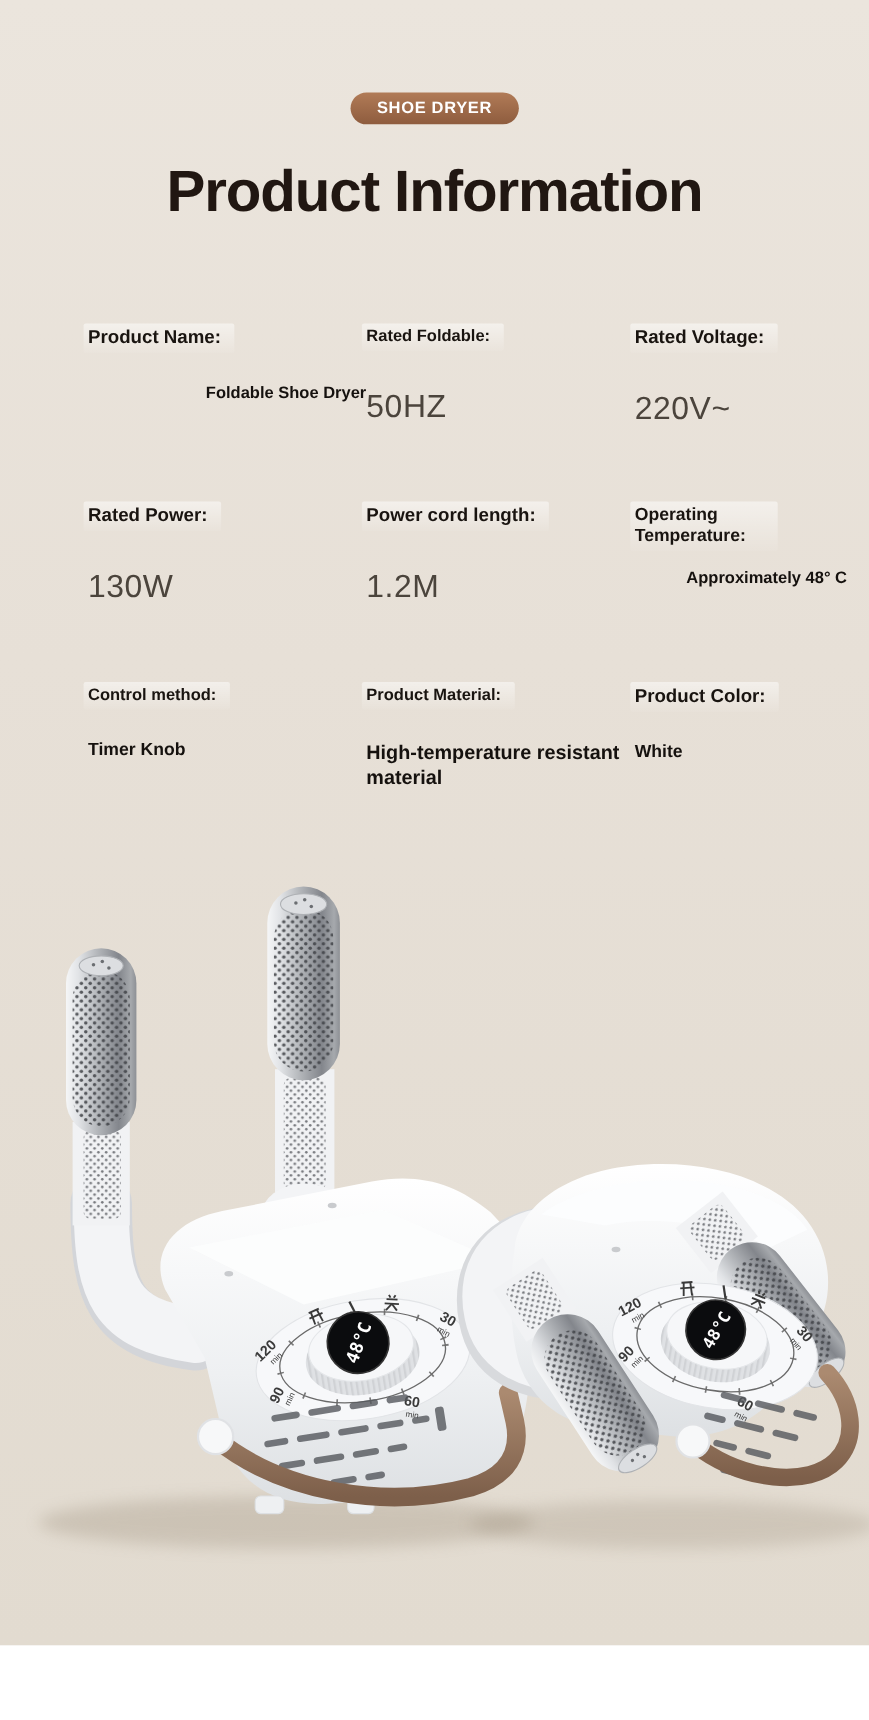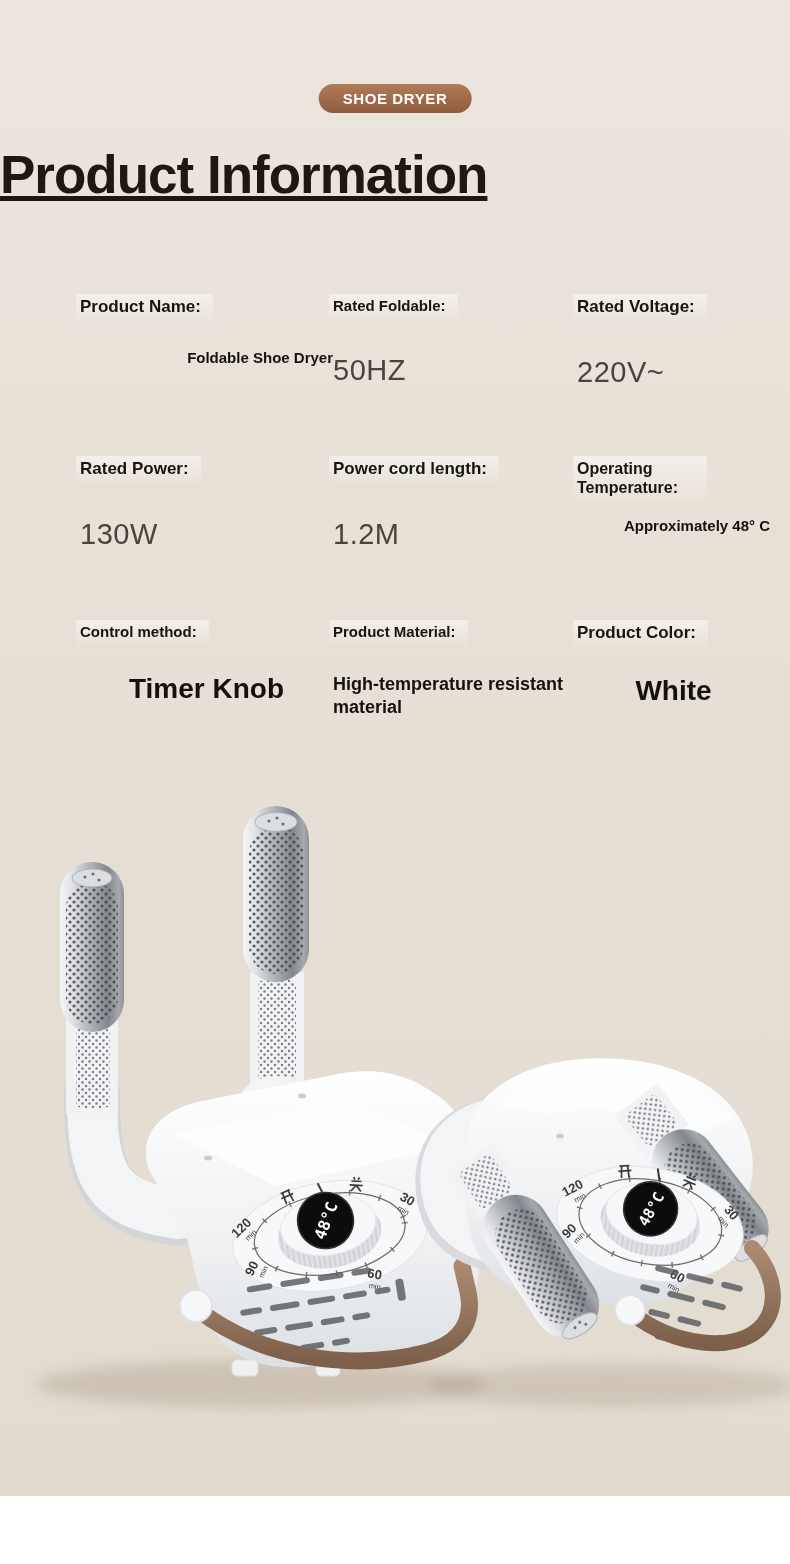--- a/index.html
+++ b/index.html
@@ -9,42 +9,41 @@
     font-family:"Liberation Sans",sans-serif;color:#1a1512;
   }
   .badge{
     position:absolute;top:84px;left:50%;transform:translateX(-50%);
     background:linear-gradient(180deg,#b17b57,#8e5c3e);
     color:#fff;font-size:15px;font-weight:bold;letter-spacing:.6px;
     padding:6px 24px;border-radius:16px;white-space:nowrap;
   }
   .title{
     position:absolute;top:144px;left:0;width:100%;margin:0;
-    font-size:53px;font-weight:bold;color:#211712;
+    text-align:center;font-size:53px;font-weight:bold;color:#211712;
     letter-spacing:-1px;
-    text-decoration:underline;
   }
   .specs{
     position:absolute;top:294px;left:80px;width:690px;
     display:grid;grid-template-columns:253px 244px 193px;
     grid-template-rows:162px 164px auto;
   }
   .spec-label{
     font-size:17px;font-weight:bold;color:#191410;line-height:1.2;
     width:fit-content;border-radius:2px;
     background:linear-gradient(180deg,rgba(255,255,255,.5),rgba(255,255,255,.05));
     padding:3px 12px 4px 4px;margin-left:-4px;
   }
   .spec-label.sm{font-size:15px;}
   .spec-label.md{font-size:16px;}
   .spec-label.wrap{max-width:118px;}
   .spec-value{margin-top:28px;}
   .spec-value.v-big{font-size:29px;font-weight:400;color:#4b443c;letter-spacing:.5px;margin-top:35px;}
   .spec-value.v-sm{font-size:15px;font-weight:bold;color:#15110e;text-align:right;}
-  .spec-value.v-md{font-size:28px;font-weight:bold;color:#15110e;text-align:center;}
+  .spec-value.v-md{font-size:16px;font-weight:bold;color:#15110e;}
   .spec-value.v-lg{font-size:18px;font-weight:bold;color:#15110e;line-height:1.3;}
   .spec-value.mt-sm{margin-top:16px;}
   .figure{position:absolute;top:804px;left:0;width:790px;height:760px;}
   svg text{font-family:"Liberation Sans",sans-serif;}
   svg text.seg{font-family:"DejaVu Sans Mono",monospace;}
 </style>
 </head>
 <body>
 
 <div class="page">

